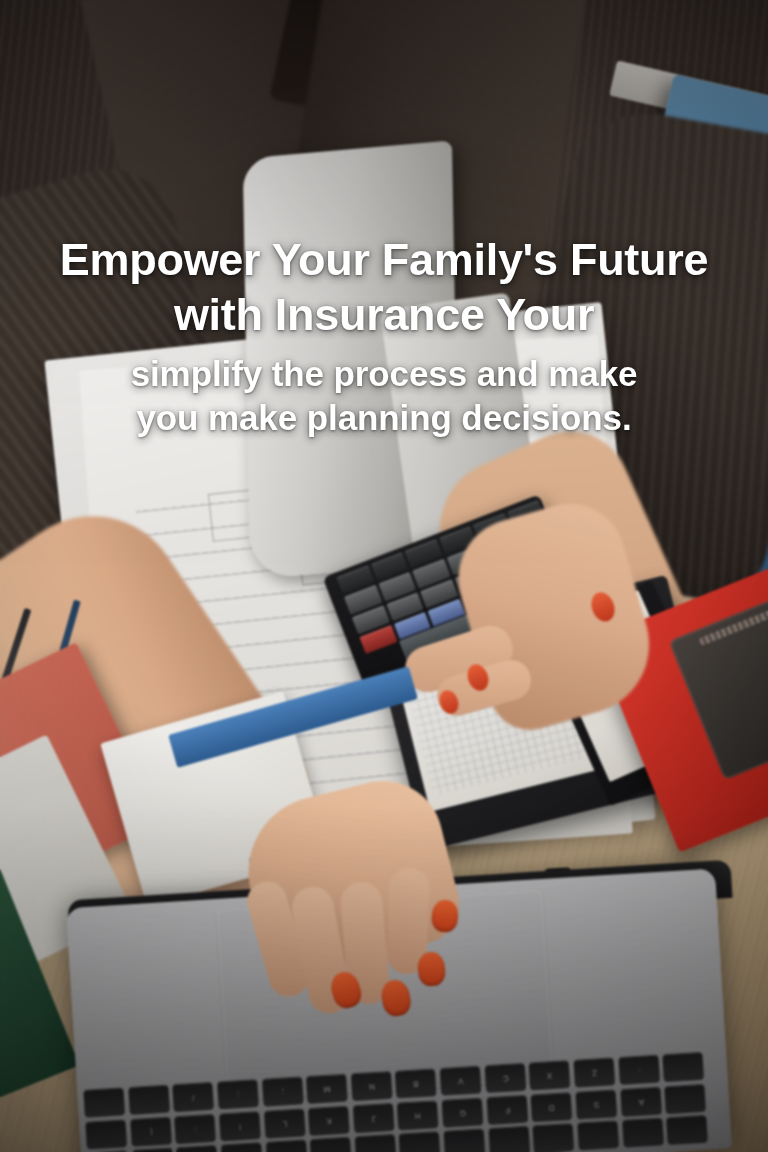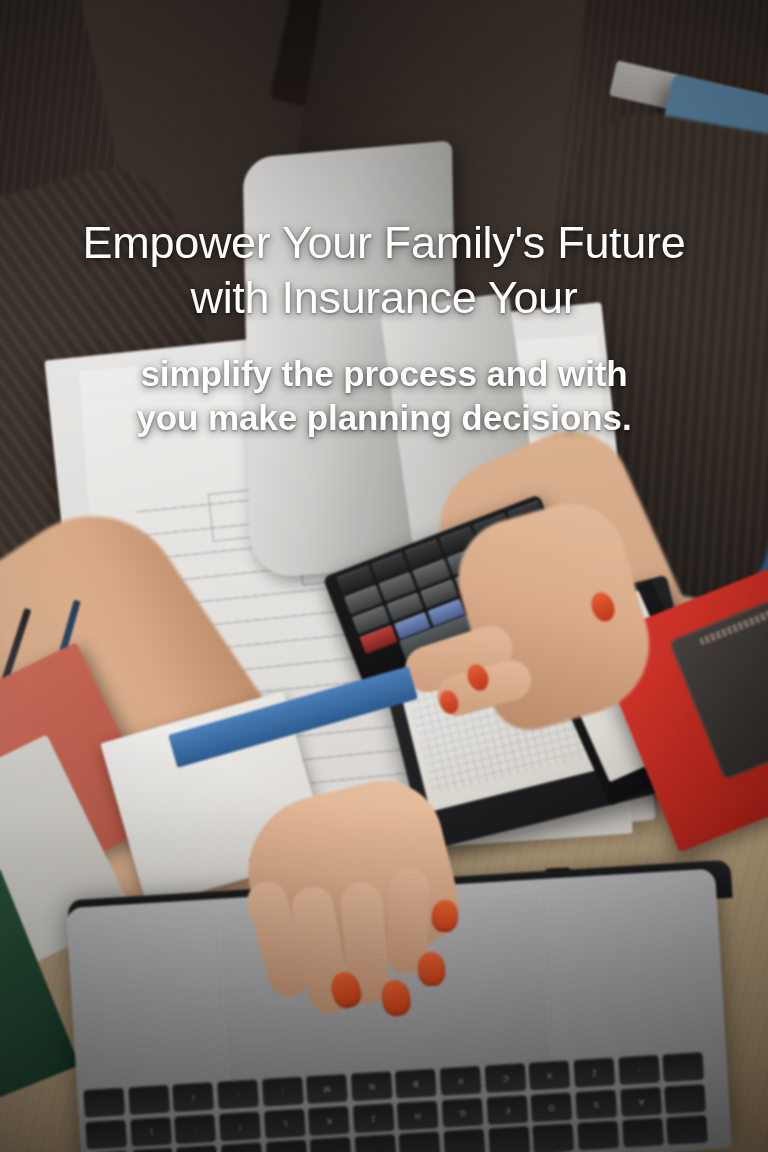--- a/index.html
+++ b/index.html
@@ -499,23 +499,23 @@
   
   .text-layer {
     position: absolute;
     inset: 0;
     color: #ffffff;
     text-align: center;
     text-shadow: 0 2px 10px rgba(0,0,0,0.55), 0 1px 3px rgba(0,0,0,0.45);
   }
   .headline {
     position: absolute;
-    left: 20px; right: 20px; top: 216px;
+    left: 20px; right: 20px; top: 233px;
     font-size: 45px;
-    font-weight: normal;
+    font-weight: bold;
     line-height: 1.22;
     letter-spacing: -0.3px;
   }
   .subhead {
     position: absolute;
     left: 70px; right: 70px; top: 352px;
     font-size: 35px;
     font-weight: bold;
     line-height: 1.26;
     letter-spacing: -0.1px;
@@ -689,19 +689,19 @@
   </div>
 
   <div class="text-layer">
 
     <div class="headline">
       <div>Empower Your Family's Future</div>
       <div>with Insurance Your</div>
     </div>
 
     <div class="subhead">
-      <div>simplify the process and with</div>
+      <div>simplify the process and make</div>
       <div>you make planning decisions.</div>
     </div>
 
   </div>
 
 </div>
 
 </body></html>

